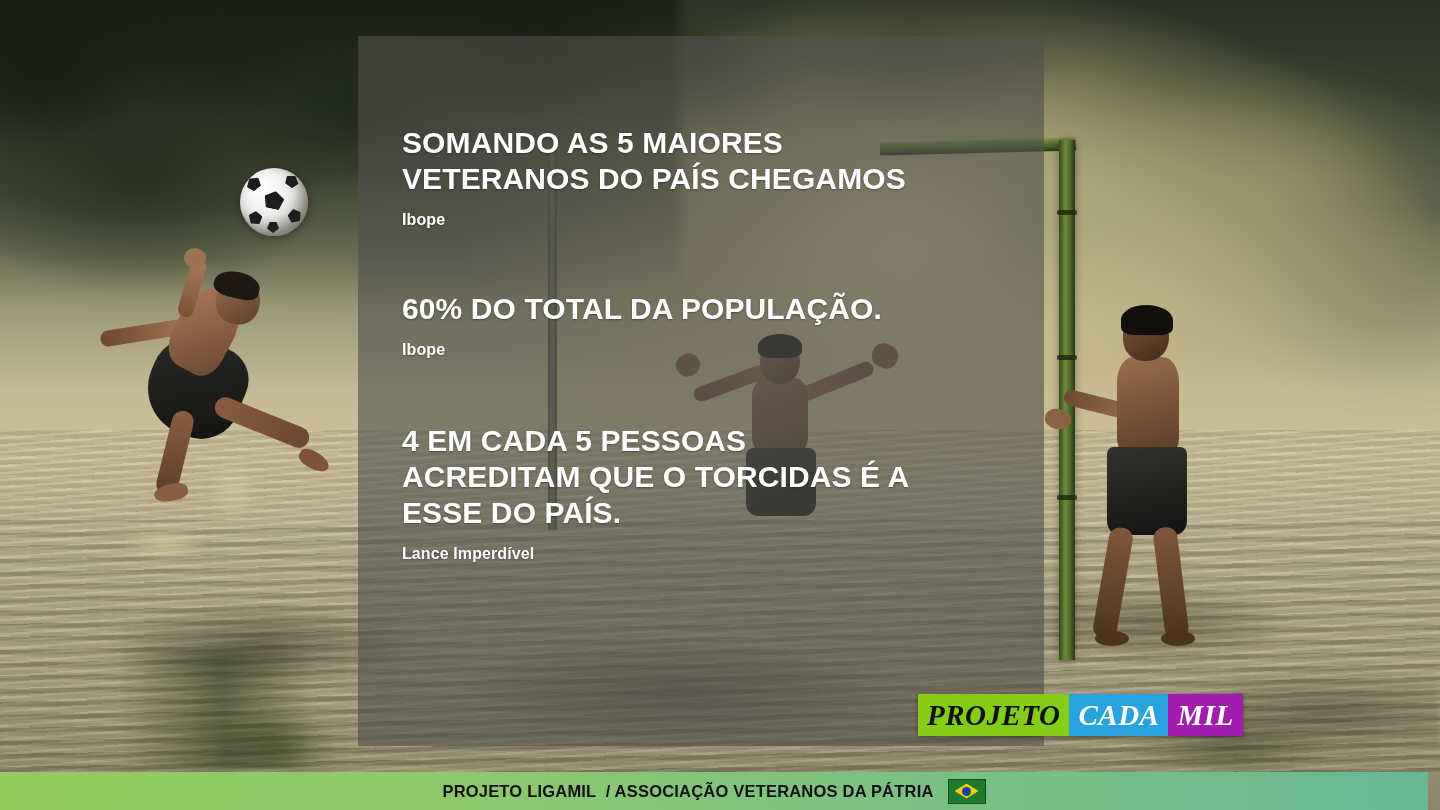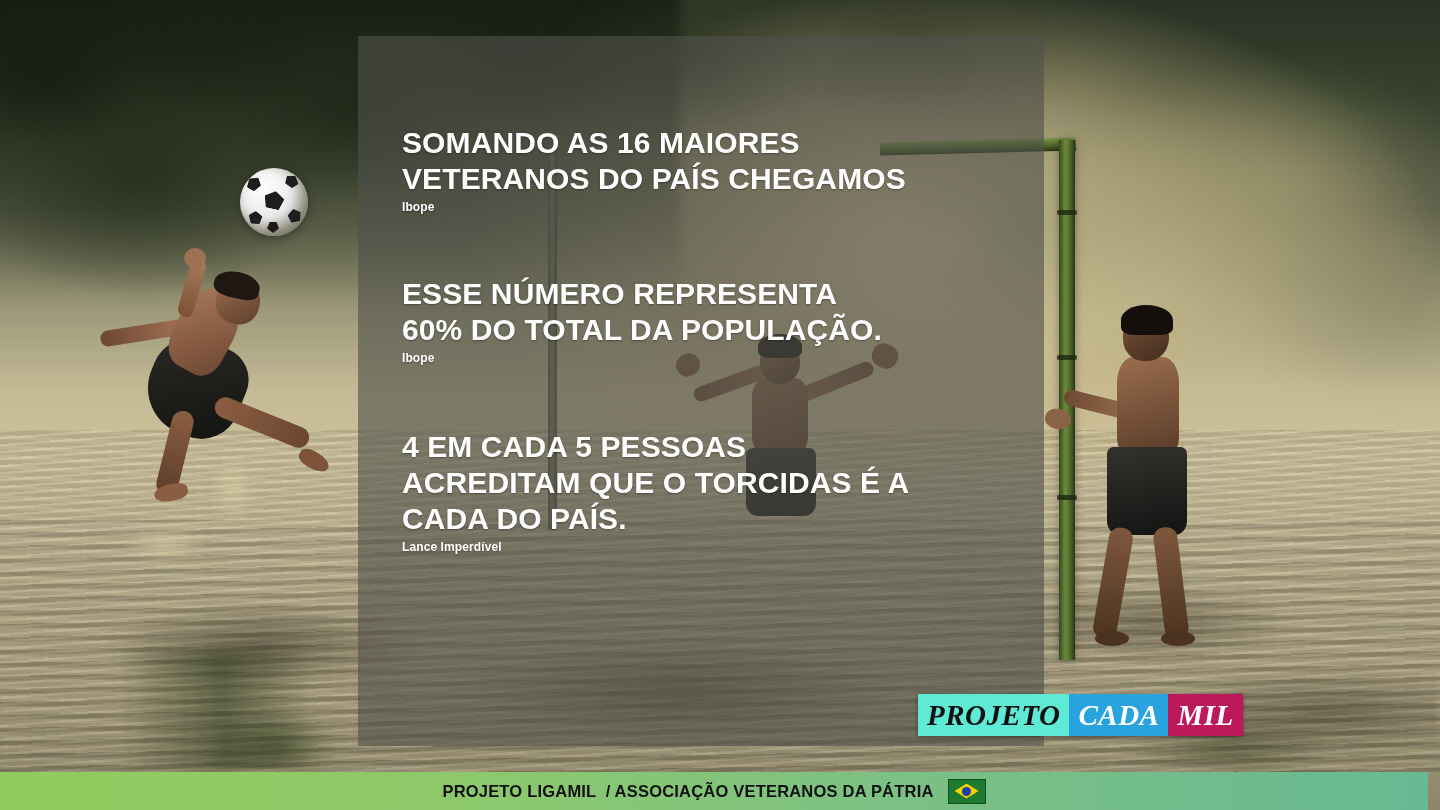--- a/index.html
+++ b/index.html
@@ -312,45 +312,45 @@
   .stat-line {
     font-size:30px;
     font-weight:bold;
     line-height:1.20;
     color:#ffffff;
     letter-spacing:0.1px;
     text-shadow:0 1px 2px rgba(0,0,0,0.35);
   }
   .hl { color:#ffffff; }
   .src {
-    font-size:12px;
+    font-size:16px;
     font-weight:bold;
     color:#ffffff;
-    margin-top:3px;
+    margin-top:14px;
     letter-spacing:0.1px;
     text-shadow:0 1px 2px rgba(0,0,0,0.35);
   }
   .gap1 { height:62px; }
   .gap2 { height:64px; }
 
   
   .logo {
     position:absolute; left:918px; top:694px;
     display:flex; align-items:stretch; height:42px;
     box-shadow:0 1px 4px rgba(0,0,0,0.4);
   }
   .logo > div {
     display:flex; align-items:center; justify-content:center;
     font-weight:bold; font-style:italic;
     font-size:29px; letter-spacing:0.5px;
     font-family:"Liberation Serif", serif;
   }
-  .logo-projeto { background:#5eead4; color:#111111; padding:2px 9px; }
+  .logo-projeto { background:#84cc16; color:#111111; padding:2px 9px; }
   .logo-liga    { background:#28a3dd; color:#ffffff; padding:0 9px; }
-  .logo-mil     { background:#be185d; color:#ffffff; padding:0 9px; }
+  .logo-mil     { background:#a21caf; color:#ffffff; padding:0 9px; }
 
   
   .footer {
     position:absolute; left:0; right:12px; bottom:0; height:38px;
     background:linear-gradient(90deg,#92cc5d 0%, #8ec96a 30%, #7cc184 62%, #68b892 100%);
     display:flex; align-items:center; justify-content:center; gap:14px;
   }
   .footer-text {
     font-size:16.5px; font-weight:bold; color:#111111;
     letter-spacing:0.2px; white-space:pre;
@@ -441,39 +441,38 @@
       <div class="br-head"></div>
       <div class="br-hair"></div>
     </div>
   </div>
 
   <div class="panel"></div>
 
   <div class="text-wrap">
 
     <div class="stat-block">
-      <div class="stat-line"><span class="hl">SOMANDO</span><span> AS 16 MAIORES</span></div>
+      <div class="stat-line"><span class="hl">SOMANDO</span><span> AS 5 MAIORES</span></div>
       <div class="stat-line"><span>VETERANOS DO PAÍS CHEGAMOS</span></div>
       <div class="src">Ibope</div>
     </div>
 
     <div class="gap1"></div>
 
     <div class="stat-block">
-      <div class="stat-line"><span>ESSE NÚMERO REPRESENTA</span></div>
       <div class="stat-line"><span class="hl">60% DO TOTAL</span><span> DA POPULAÇÃO.</span></div>
       <div class="src">Ibope</div>
     </div>
 
     <div class="gap2"></div>
 
     <div class="stat-block">
       <div class="stat-line"><span>4 EM CADA 5 PESSOAS</span></div>
       <div class="stat-line"><span>ACREDITAM QUE </span><span class="hl">O TORCIDAS É A</span></div>
-      <div class="stat-line"><span class="hl">CADA DO PAÍS.</span></div>
+      <div class="stat-line"><span class="hl">ESSE DO PAÍS.</span></div>
       <div class="src">Lance Imperdível</div>
     </div>
 
   </div>
 
   <div class="logo">
     <div class="logo-projeto">PROJETO</div>
     <div class="logo-liga">CADA</div>
     <div class="logo-mil">MIL</div>
   </div>

